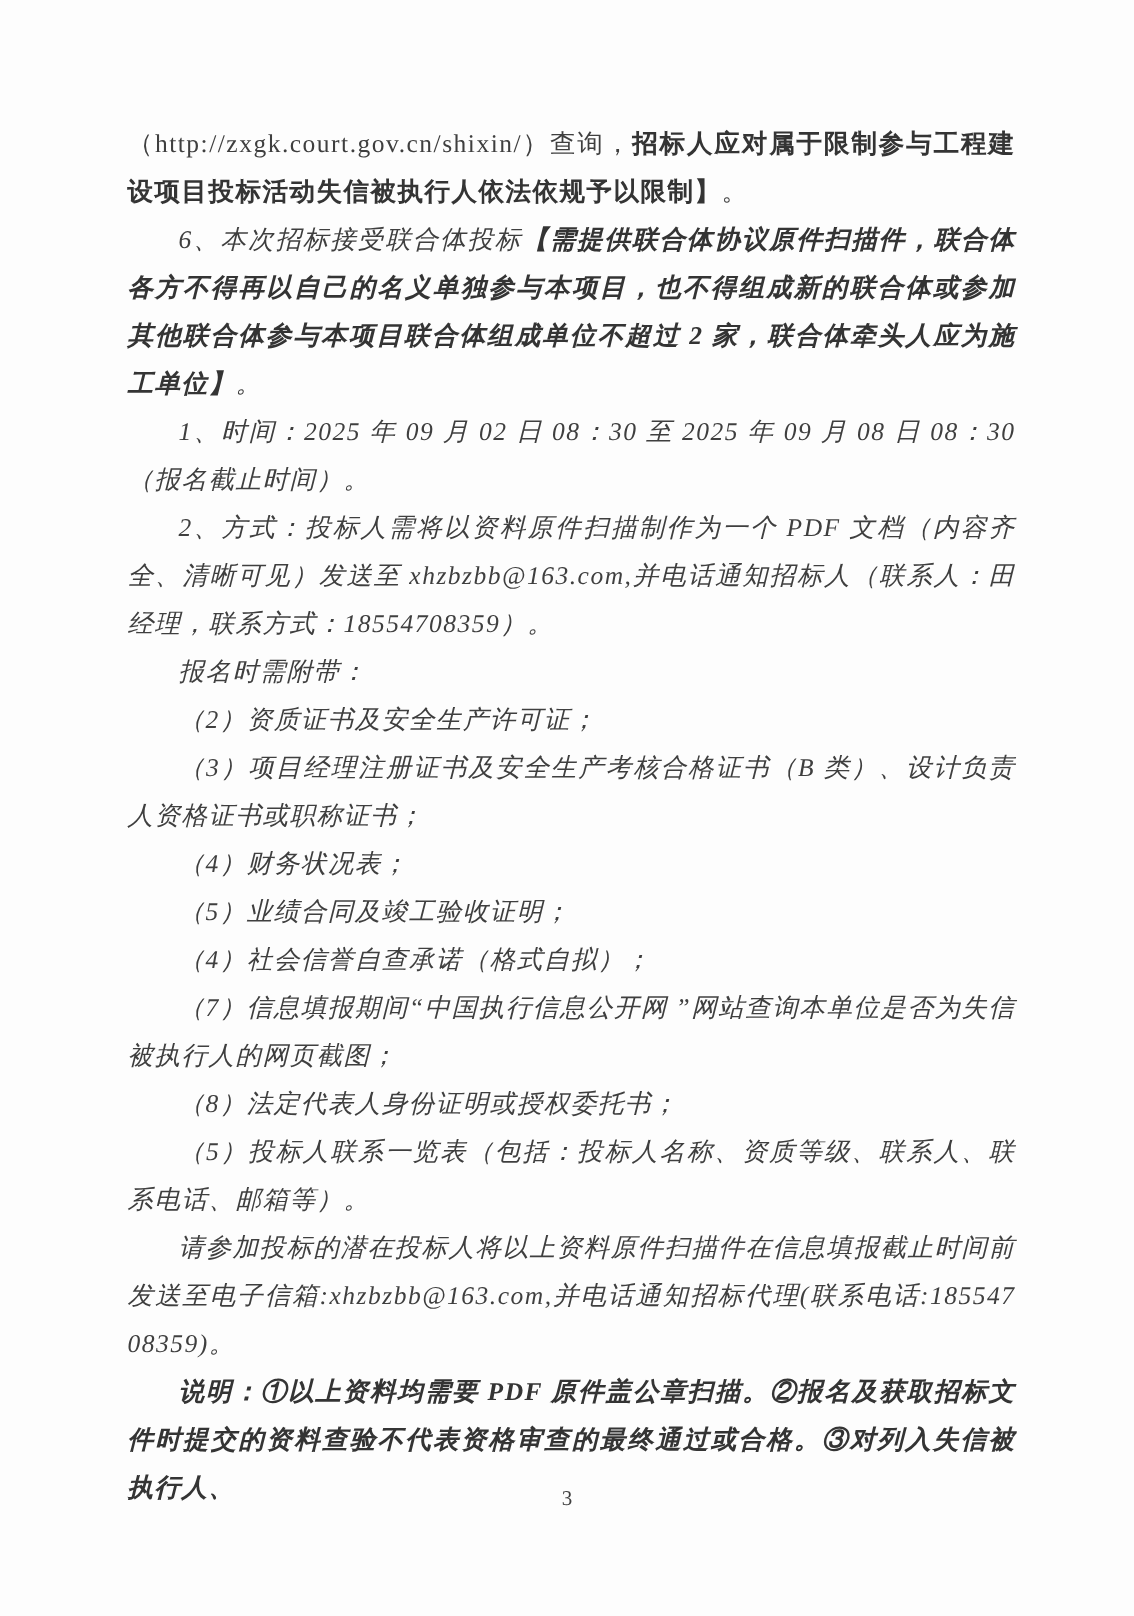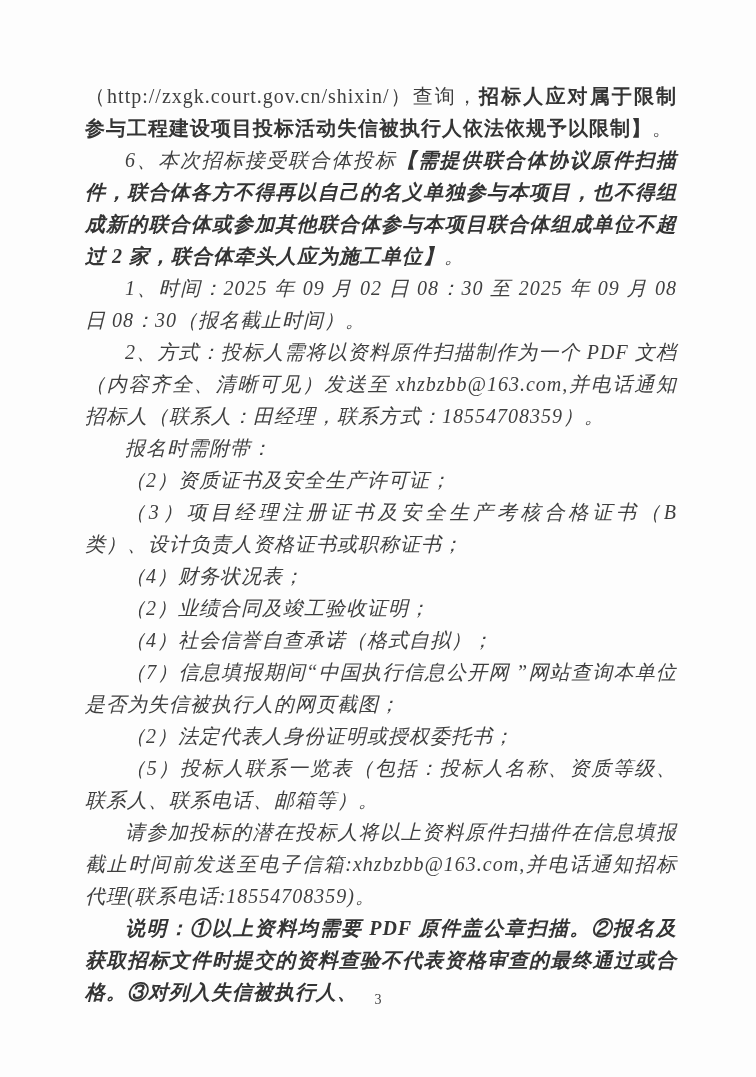--- a/index.html
+++ b/index.html
@@ -13,21 +13,21 @@
     overflow: hidden;
   }
   .doc-body {
     position: absolute;
     left: 85px;
     top: 80px;
     width: 592px;
   }
   .doc-body p {
     margin: 0;
-    font-size: 20px;
+    font-size: 17px;
     line-height: 32px;
     letter-spacing: 1px;
     text-align: justify;
     color: #3f3f3f;
     word-break: break-all;
   }
   .doc-body p.indent { text-indent: 2em; font-style: italic; }
   .doc-body p.heading { font-weight: 700; color: #333; }
   .doc-body span.bold { font-weight: 700; color: #343434; }
   .page-number {
@@ -45,22 +45,22 @@
 
 <div class="doc-body">
     <p class=""><span>（http://zxgk.court.gov.cn/shixin/）查询，</span><span class="bold">招标人应对属于限制参与工程建设项目投标活动失信被执行人依法依规予以限制】</span><span>。</span></p>
     <p class=" indent"><span>6、本次招标接受联合体投标</span><span class="bold">【需提供联合体协议原件扫描件，联合体各方不得再以自己的名义单独参与本项目，也不得组成新的联合体或参加其他联合体参与本项目联合体组成单位不超过 2 家，联合体牵头人应为施工单位】</span><span>。</span></p>
     <p class=" indent"><span>1、时间：2025 年 09 月 02 日 08：30 至 2025 年 09 月 08 日 08：30（报名截止时间）。</span></p>
     <p class=" indent"><span>2、方式：投标人需将以资料原件扫描制作为一个 PDF 文档（内容齐全、清晰可见）发送至 xhzbzbb@163.com,并电话通知招标人（联系人：田经理，联系方式：18554708359）。</span></p>
     <p class=" indent"><span>报名时需附带：</span></p>
     <p class=" indent"><span>（2）资质证书及安全生产许可证；</span></p>
     <p class=" indent"><span>（3）项目经理注册证书及安全生产考核合格证书（B 类）、设计负责人资格证书或职称证书；</span></p>
     <p class=" indent"><span>（4）财务状况表；</span></p>
-    <p class=" indent"><span>（2）业绩合同及竣工验收证明；</span></p>
+    <p class=" indent"><span>（5）业绩合同及竣工验收证明；</span></p>
     <p class=" indent"><span>（4）社会信誉自查承诺（格式自拟）；</span></p>
     <p class=" indent"><span>（7）信息填报期间“中国执行信息公开网 ”网站查询本单位是否为失信被执行人的网页截图；</span></p>
-    <p class=" indent"><span>（2）法定代表人身份证明或授权委托书；</span></p>
+    <p class=" indent"><span>（8）法定代表人身份证明或授权委托书；</span></p>
     <p class=" indent"><span>（5）投标人联系一览表（包括：投标人名称、资质等级、联系人、联系电话、邮箱等）。</span></p>
     <p class=" indent"><span>请参加投标的潜在投标人将以上资料原件扫描件在信息填报截止时间前发送至电子信箱:xhzbzbb@163.com,并电话通知招标代理(联系电话:18554708359)。</span></p>
     <p class=" indent"><span class="bold">说明：①以上资料均需要 PDF 原件盖公章扫描。②报名及获取招标文件时提交的资料查验不代表资格审查的最终通过或合格。③对列入失信被执行人、</span></p>
   </div>
 
 <div class="page-number">3</div>
 
 </body></html>

